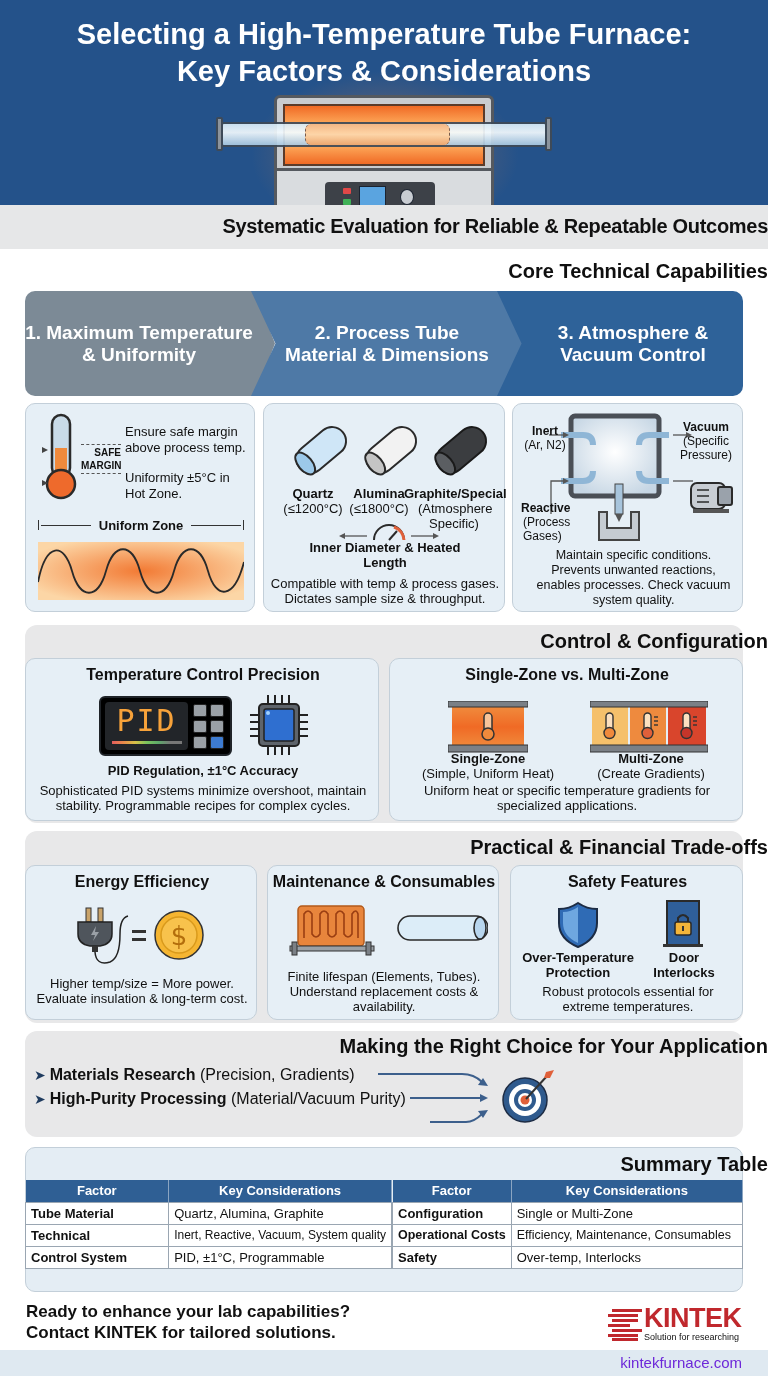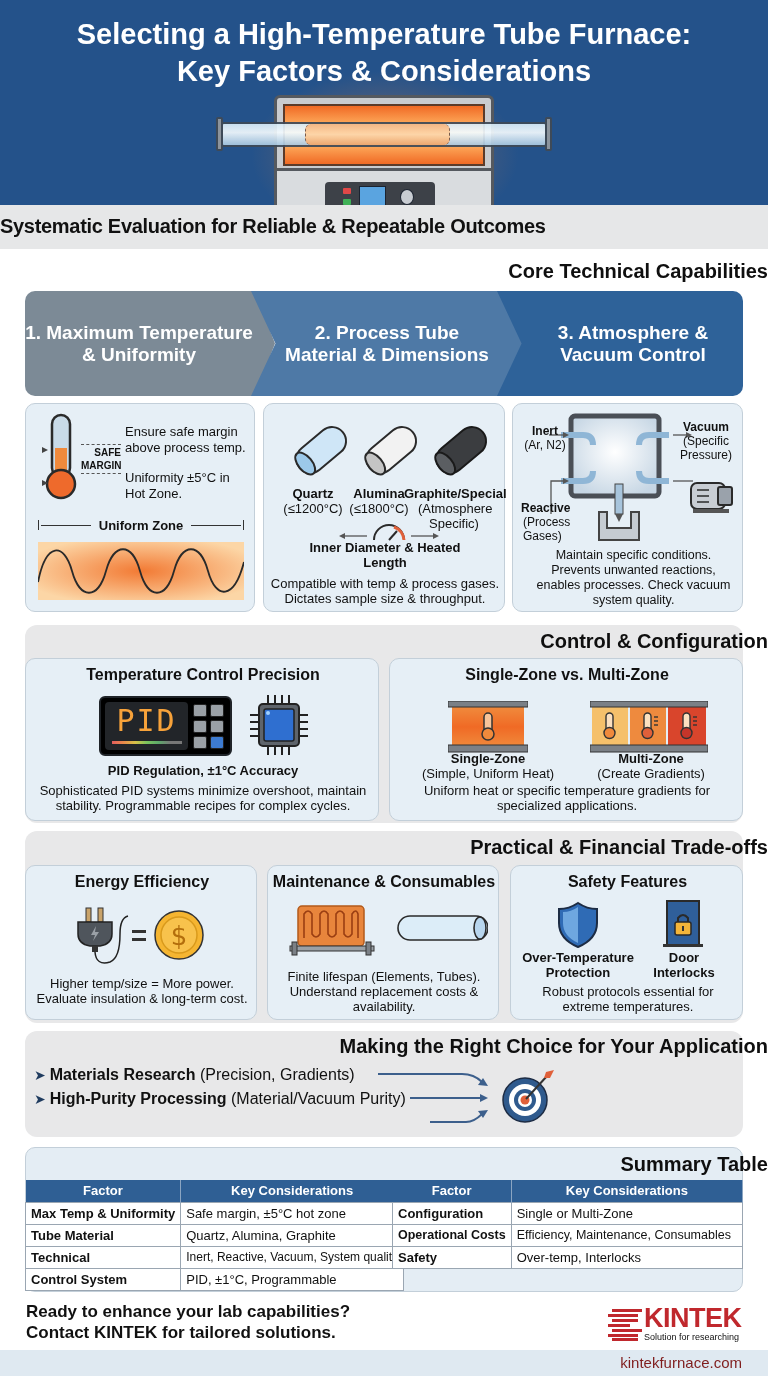--- a/index.html
+++ b/index.html
@@ -17,21 +17,21 @@
   .tube { left: 220px; top: 122px; width: 328px; height: 25px; border: 2px solid #3e4a58; border-radius: 4px; background: linear-gradient(180deg, #d8ecf8 0%, #f4fbff 40%, #a9c9e2 100%); opacity: 0.92; }
   .tube-hot { left: 305px; top: 124px; width: 145px; height: 21px; background: linear-gradient(180deg, #f7b27a, #ffd2a0 50%, #f5a464); opacity: .9; border-left: 1px dashed #6a4a3a; border-right: 1px dashed #6a4a3a; border-radius: 6px; }
   .flange { width: 7px; height: 34px; background: #8c949d; border: 2px solid #3e4a58; border-radius: 2px; top: 117px; }
   .furnace-base { left: 274px; top: 168px; width: 220px; height: 40px; background: #d9dcdf; border: 3px solid #55595f; border-bottom: none; }
   .panel { left: 325px; top: 182px; width: 110px; height: 26px; background: #3d4148; border-radius: 4px 4px 0 0; }
   .led { width: 8px; height: 6px; border-radius: 1px; }
   .screen { left: 359px; top: 186px; width: 27px; height: 20px; background: #5aa4e0; border: 1px solid #1b2330; }
   .knob { left: 400px; top: 189px; width: 14px; height: 16px; border-radius: 50%; background: #c8ccd2; border: 1px solid #1b2330; }
 
   .subtitle-band { left: 0; top: 205px; width: 768px; height: 44px; background: #e6e7e8; }
-  .subtitle { left: 0; top: 215px; width: 768px; text-align: left; font-weight: bold; font-size: 20px; color: #111; }
+  .subtitle { left: 0; top: 215px; width: 768px; text-align: right; font-weight: bold; font-size: 20px; color: #111; }
 
   .section-title { width: 768px; left: 0; text-align: right; font-weight: bold; font-size: 20px; color: #0f0f0f; }
 
   
   .chev { top: 291px; height: 105px; display: flex; align-items: center; justify-content: center; text-align: center; color: #fff; font-weight: bold; font-size: 19px; line-height: 22px; }
   .chev1 { left: 25px; width: 250px; background: #7c8a96; clip-path: polygon(0 0, 92% 0, 100% 50%, 92% 100%, 0 100%); border-radius: 10px 0 0 10px; padding-right: 22px; }
   .chev2 { left: 251px; width: 272px; background: #4e79a6; clip-path: polygon(0 0, 91% 0, 100% 50%, 91% 100%, 0 100%, 9% 50%); padding: 0 28px; }
   .chev3 { left: 497px; width: 246px; background: #2e6299; clip-path: polygon(0 0, 100% 0, 100% 100%, 0 100%, 10% 50%); border-radius: 0 10px 10px 0; padding-left: 26px; }
 
   .card { background: #e6eff6; border: 1px solid #c3cfd9; border-radius: 10px; }
@@ -39,21 +39,21 @@
   .center { text-align: center; }
   .b { font-weight: bold; }
 
   .tbl { border-collapse: collapse; font-size: 13px; }
   .tbl th { background: #2f5f94; color: #fff; font-weight: bold; height: 22px; border-right: 1px solid #8ba5c2; }
   .tbl td { height: 22px; border: 1px solid #9aa6b2; padding: 0 5px; background: #fff; white-space: nowrap; }
   .tbl td.f { font-weight: bold; }
 
   .cta { left: 26px; top: 1301px; font-size: 17px; font-weight: bold; line-height: 21px; color: #111; }
   .footer { left: 0; top: 1350px; width: 768px; height: 26px; background: #dfe9f1; }
-  .footer-url { right: 26px; top: 1354px; font-size: 15px; color: #7f1d1d; }
+  .footer-url { right: 26px; top: 1354px; font-size: 15px; color: #6d28d9; }
 </style>
 </head>
 <body>
 
 <div class="abs hero"></div>
 <div class="abs furnace-glow"></div>
 <div class="abs furnace-body"></div>
 <div class="abs furnace-chamber"></div>
 <div class="abs tube"></div>
 <div class="abs tube-hot"></div>
@@ -382,24 +382,20 @@
 
 <table class="abs tbl" style="left:25px;top:1180px;width:367px">
   <thead>
       <tr>
     <th style="width:149px">Factor</th>
     <th>Key Considerations</th>
   </tr>
     </thead>
   <tbody>
     <tr>
-        <td class="f">Max Temp &amp; Uniformity</td>
-        <td>Safe margin, ±5°C hot zone</td>
-      </tr>
-    <tr>
         <td class="f">Tube Material</td>
         <td>Quartz, Alumina, Graphite</td>
       </tr>
     <tr>
         <td class="f">Technical</td>
         <td style="font-size:12px">Inert, Reactive, Vacuum, System quality</td>
       </tr>
     <tr>
         <td class="f">Control System</td>
         <td>PID, ±1°C, Programmable</td>

